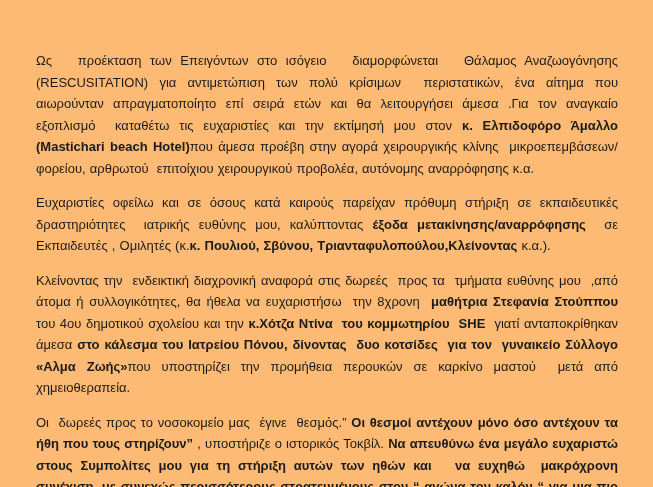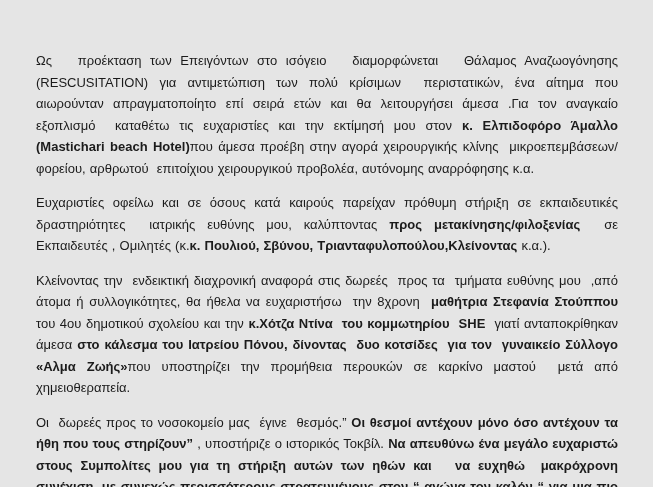--- a/index.html
+++ b/index.html
@@ -5,21 +5,21 @@
   * { box-sizing: border-box; }
   html, body {
     margin: 0;
     padding: 0;
     background: #ffffff;
   }
   .page {
     position: relative;
     width: 653px;
     height: 487px;
-    background: #e5e5e5;
+    background: #fdba74;
     overflow: hidden;
     font-family: "Liberation Sans", "DejaVu Sans", sans-serif;
     color: #1b1b1b;
   }
   .doc-body {
     position: absolute;
     left: 36px;
     top: 50px;
     width: 582px;
     font-size: 13px;
@@ -32,17 +32,17 @@
     word-spacing: 0.5px;
   }
   .b { font-weight: bold; }
 </style>
 </head>
 <body>
 
 <div class="page">
   <div class="doc-body">
     <p class="para"><span>Ως   προέκταση των Επειγόντων στο ισόγειο   διαμορφώνεται   Θάλαμος Αναζωογόνησης (RESCUSITATION) για αντιμετώπιση των πολύ κρίσιμων  περιστατικών, ένα αίτημα που αιωρούνταν απραγματοποίητο επί σειρά ετών και θα λειτουργήσει άμεσα .Για τον αναγκαίο εξοπλισμό  καταθέτω τις ευχαριστίες και την εκτίμησή μου στον </span><span class="b">κ. Ελπιδοφόρο Άμαλλο (Mastichari beach Hotel)</span><span>που άμεσα προέβη στην αγορά χειρουργικής κλίνης  μικροεπεμβάσεων/φορείου, αρθρωτού  επιτοίχιου χειρουργικού προβολέα, αυτόνομης αναρρόφησης κ.α.</span></p>
-    <p class="para"><span>Ευχαριστίες οφείλω και σε όσους κατά καιρούς παρείχαν πρόθυμη στήριξη σε εκπαιδευτικές δραστηριότητες  ιατρικής ευθύνης μου, καλύπτοντας </span><span class="b">προς μετακίνησης/φιλοξενίας</span><span>  σε Εκπαιδευτές , Ομιλητές (κ.</span><span class="b">κ. Πουλιού, Σβύνου, Τριανταφυλοπούλου,Κλείνοντας</span><span> κ.α.).</span></p>
+    <p class="para"><span>Ευχαριστίες οφείλω και σε όσους κατά καιρούς παρείχαν πρόθυμη στήριξη σε εκπαιδευτικές δραστηριότητες  ιατρικής ευθύνης μου, καλύπτοντας </span><span class="b">έξοδα μετακίνησης/αναρρόφησης</span><span>  σε Εκπαιδευτές , Ομιλητές (κ.</span><span class="b">κ. Πουλιού, Σβύνου, Τριανταφυλοπούλου,Κλείνοντας</span><span> κ.α.).</span></p>
     <p class="para"><span>Κλείνοντας την  ενδεικτική διαχρονική αναφορά στις δωρεές  προς τα  τμήματα ευθύνης μου  ,από άτομα ή συλλογικότητες, θα ήθελα να ευχαριστήσω  την 8χρονη  </span><span class="b">μαθήτρια Στεφανία Στούππου</span><span>  του 4ου δημοτικού σχολείου και την </span><span class="b">κ.Χότζα Ντίνα  του κομμωτηρίου  SHE</span><span>  γιατί ανταποκρίθηκαν άμεσα </span><span class="b">στο κάλεσμα του Ιατρείου Πόνου, δίνοντας  δυο κοτσίδες  για τον  γυναικείο Σύλλογο «Αλμα Ζωής»</span><span>που υποστηρίζει την προμήθεια περουκών σε καρκίνο μαστού  μετά από  χημειοθεραπεία.</span></p>
     <p class="para"><span>Οι  δωρεές προς το νοσοκομείο μας  έγινε  θεσμός.” </span><span class="b">Οι θεσμοί αντέχουν μόνο όσο αντέχουν τα ήθη που τους στηρίζουν”</span><span> , υποστήριζε ο ιστορικός Τοκβίλ. </span><span class="b">Να απευθύνω ένα μεγάλο ευχαριστώ στους Συμπολίτες μου για τη στήριξη αυτών των ηθών και   να ευχηθώ  μακρόχρονη συνέχιση, με συνεχώς περισσότερους στρατευμένους στον “ αγώνα τον καλόν “ για μια πιο  ανθρώπινη κοινωνία...</span></p>
   </div>
 </div>
 
 </body></html>

